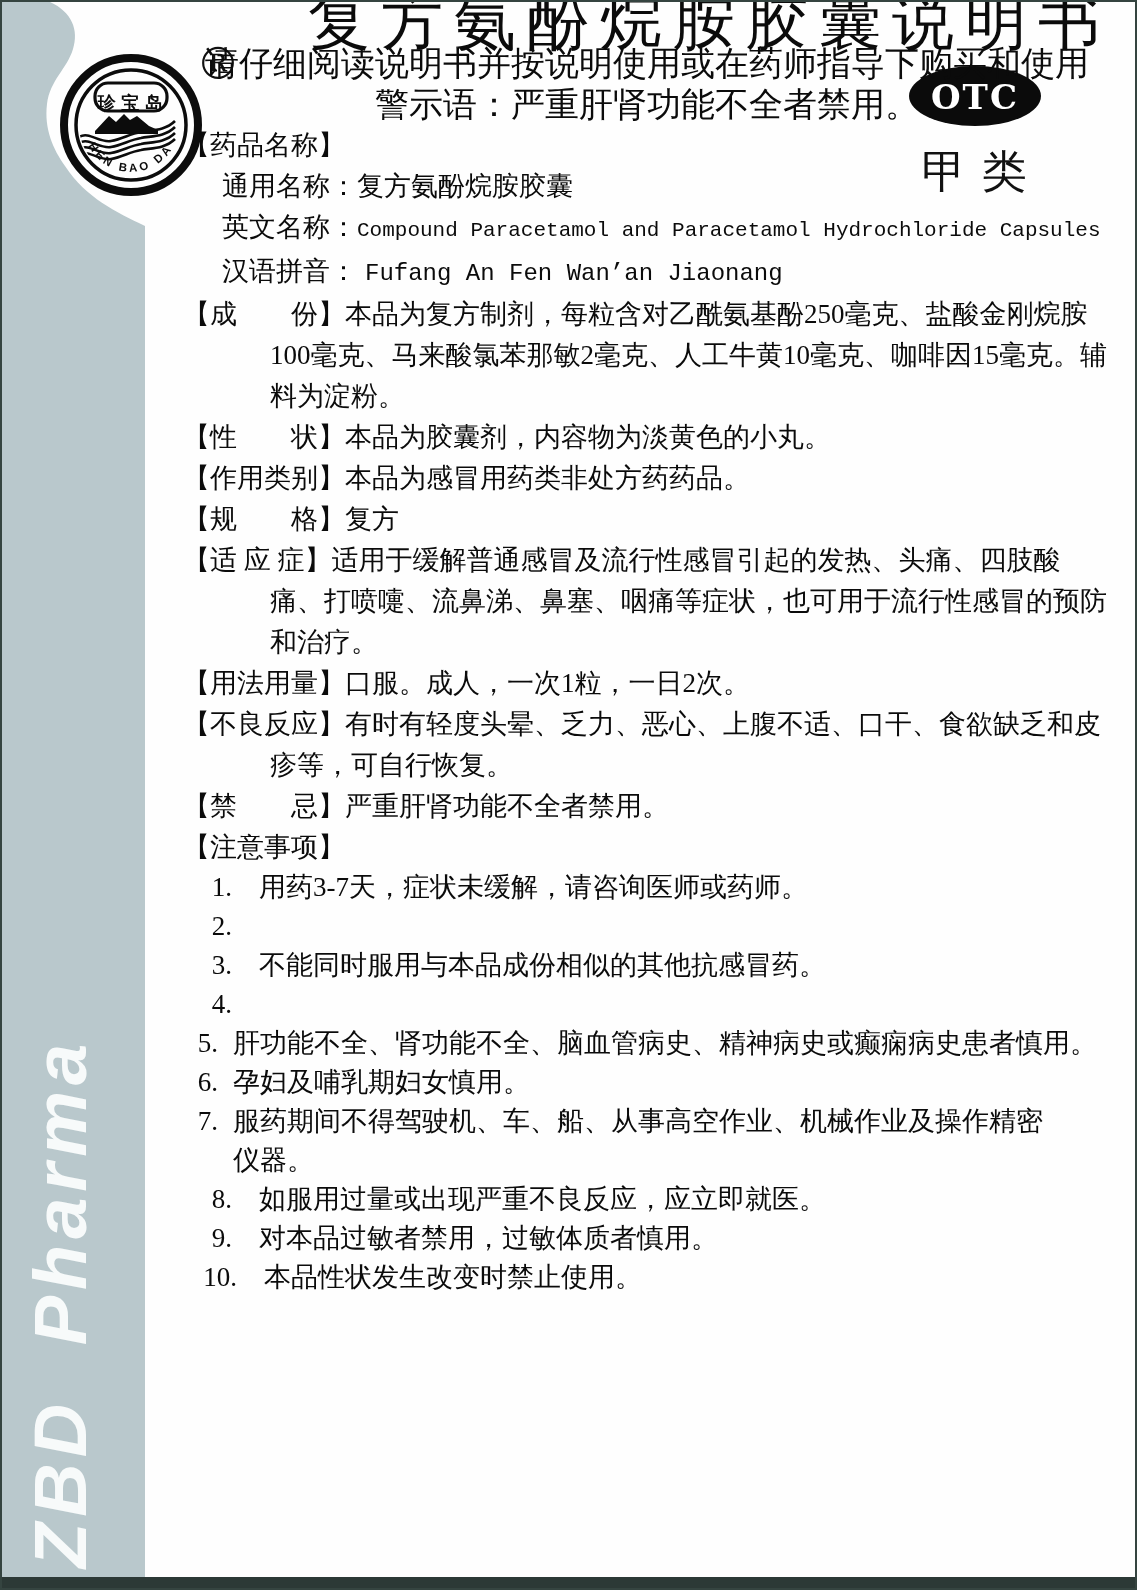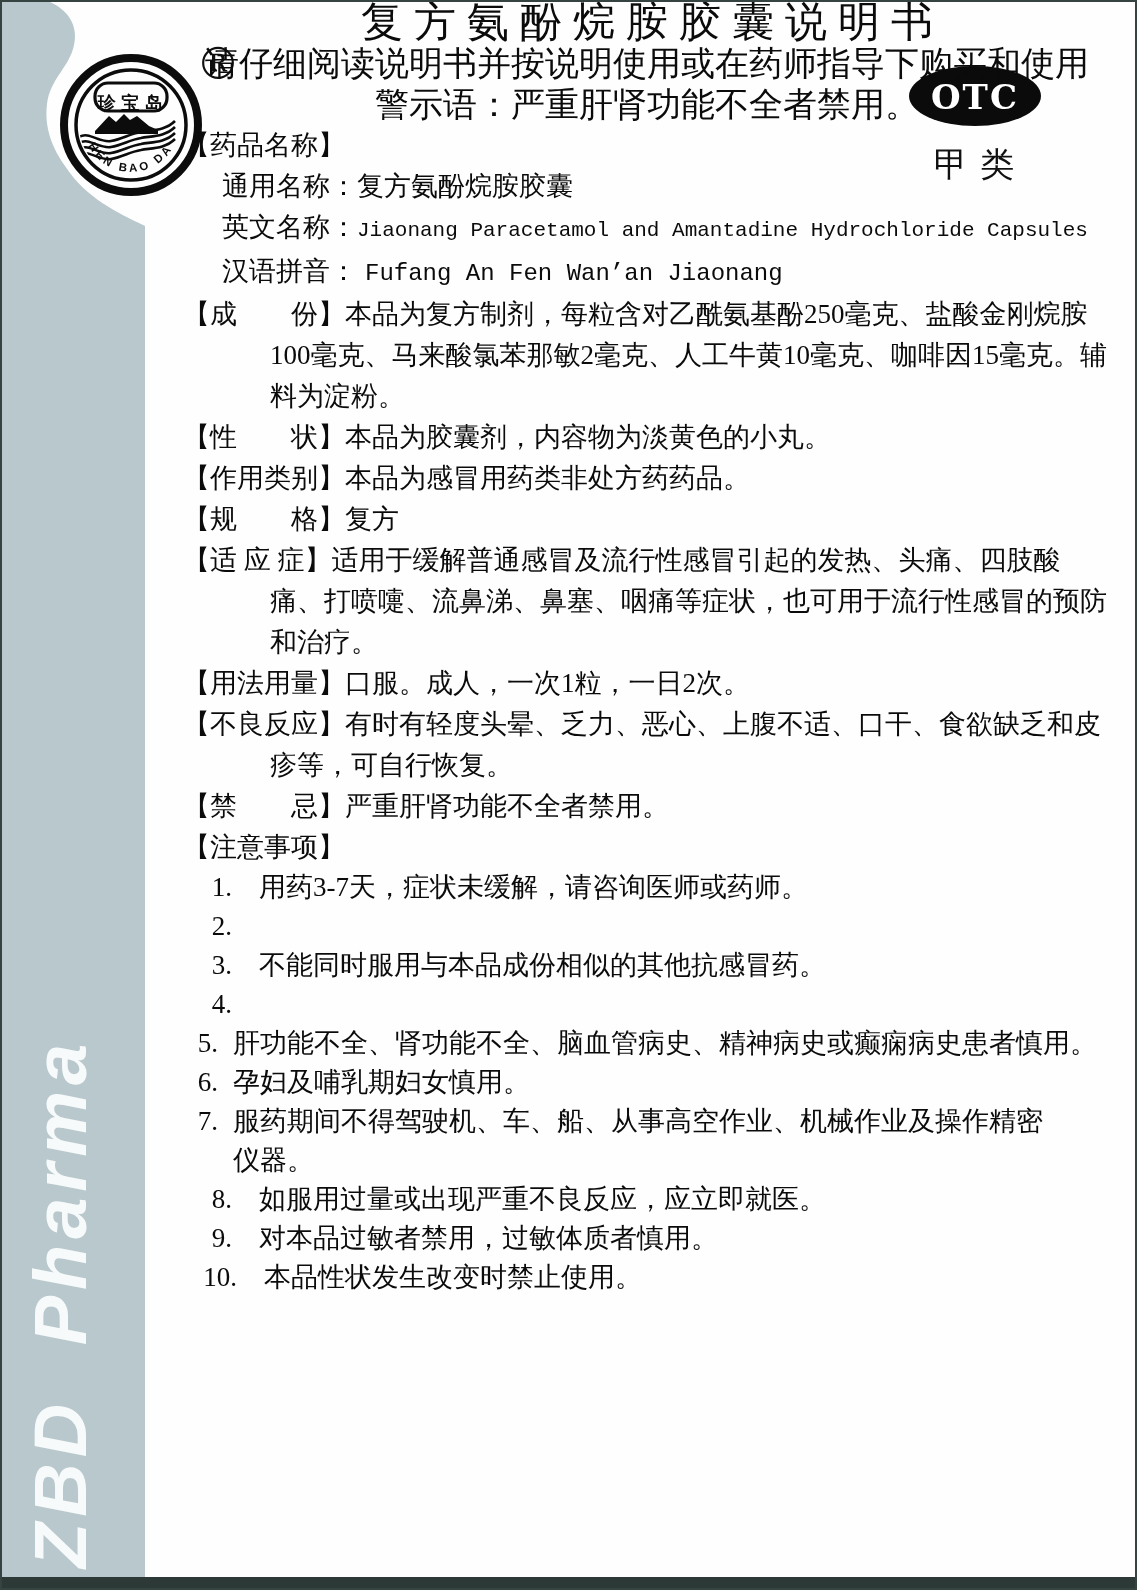--- a/index.html
+++ b/index.html
@@ -44,32 +44,32 @@
   .otc-ellipse{
     width:132px;height:60px;margin:0 auto;
     background:#0b0b0b;border-radius:50%;
     display:flex;align-items:center;justify-content:center;
     color:#ffffff;
     font-family:"DejaVu Serif","Liberation Serif",serif;
     font-weight:bold;font-size:34px;letter-spacing:2px;
     padding-top:2px;box-sizing:border-box;
   }
   .otc-class{
-    margin-top:16px;font-size:34px;letter-spacing:2px;color:#111;
+    margin-top:16px;font-size:45px;letter-spacing:2px;color:#111;
   }
   
   .content{
     position:absolute;left:181px;top:0;width:928px;
     font-size:27px;line-height:41px;
   }
   .content p{margin:0;line-height:41px;}
   .title{
     margin-top:206px;
-    font-size:42px;line-height:76px;letter-spacing:11px;text-indent:11px;
-    text-align:center;font-weight:400;white-space:nowrap;
+    font-size:62px;line-height:76px;letter-spacing:11px;text-indent:11px;
+    text-align:right;font-weight:400;white-space:nowrap;
   }
   .notice{font-size:34px;line-height:42px;text-align:center;}
   .label-line{margin-top:18px;}
   .name-rows p{padding-left:39px;}
   .latin-val{font-family:"Liberation Mono","DejaVu Sans Mono",monospace;font-size:21px;}
   .pinyin-val{font-family:"Liberation Mono","DejaVu Sans Mono",monospace;font-size:24px;margin-left:8px;}
   .sec{padding-left:87px;text-indent:-87px;}
   .notes{margin-top:0;}
   .note{display:flex;line-height:39px;}
   .note .num{flex:none;width:49px;text-align:right;}
@@ -126,21 +126,21 @@
 
   <div class="content">
 
     <p class="title">复方氨酚烷胺胶囊说明书</p>
     <p class="notice">请仔细阅读说明书并按说明使用或在药师指导下购买和使用</p>
     <p class="notice">警示语：严重肝肾功能不全者禁用。</p>
 
     <p class="label-line">【药品名称】</p>
     <div class="name-rows">
       <p><span>通用名称：</span><span>复方氨酚烷胺胶囊</span></p>
-      <p><span>英文名称：</span><span class="latin-val">Jiaonang Paracetamol and Amantadine Hydrochloride Capsules</span></p>
+      <p><span>英文名称：</span><span class="latin-val">Compound Paracetamol and Paracetamol Hydrochloride Capsules</span></p>
       <p><span>汉语拼音：</span><span class="pinyin-val">Fufang An Fen Wan’an Jiaonang</span></p>
     </div>
 
     <p class="sec"><span>【成　　份】</span><span>本品为复方制剂，每粒含对乙酰氨基酚250毫克、盐酸金刚烷胺100毫克、马来酸氯苯那敏2毫克、人工牛黄10毫克、咖啡因15毫克。辅料为淀粉。</span></p>
     <p class="sec"><span>【性　　状】</span><span>本品为胶囊剂，内容物为淡黄色的小丸。</span></p>
     <p class="sec"><span>【作用类别】</span><span>本品为感冒用药类非处方药药品。</span></p>
     <p class="sec"><span>【规　　格】</span><span>复方</span></p>
     <p class="sec"><span>【适 应 症】</span><span>适用于缓解普通感冒及流行性感冒引起的发热、头痛、四肢酸痛、打喷嚏、流鼻涕、鼻塞、咽痛等症状，也可用于流行性感冒的预防和治疗。</span></p>
     <p class="sec"><span>【用法用量】</span><span>口服。成人，一次1粒，一日2次。</span></p>
     <p class="sec"><span>【不良反应】</span><span>有时有轻度头晕、乏力、恶心、上腹不适、口干、食欲缺乏和皮疹等，可自行恢复。</span></p>

